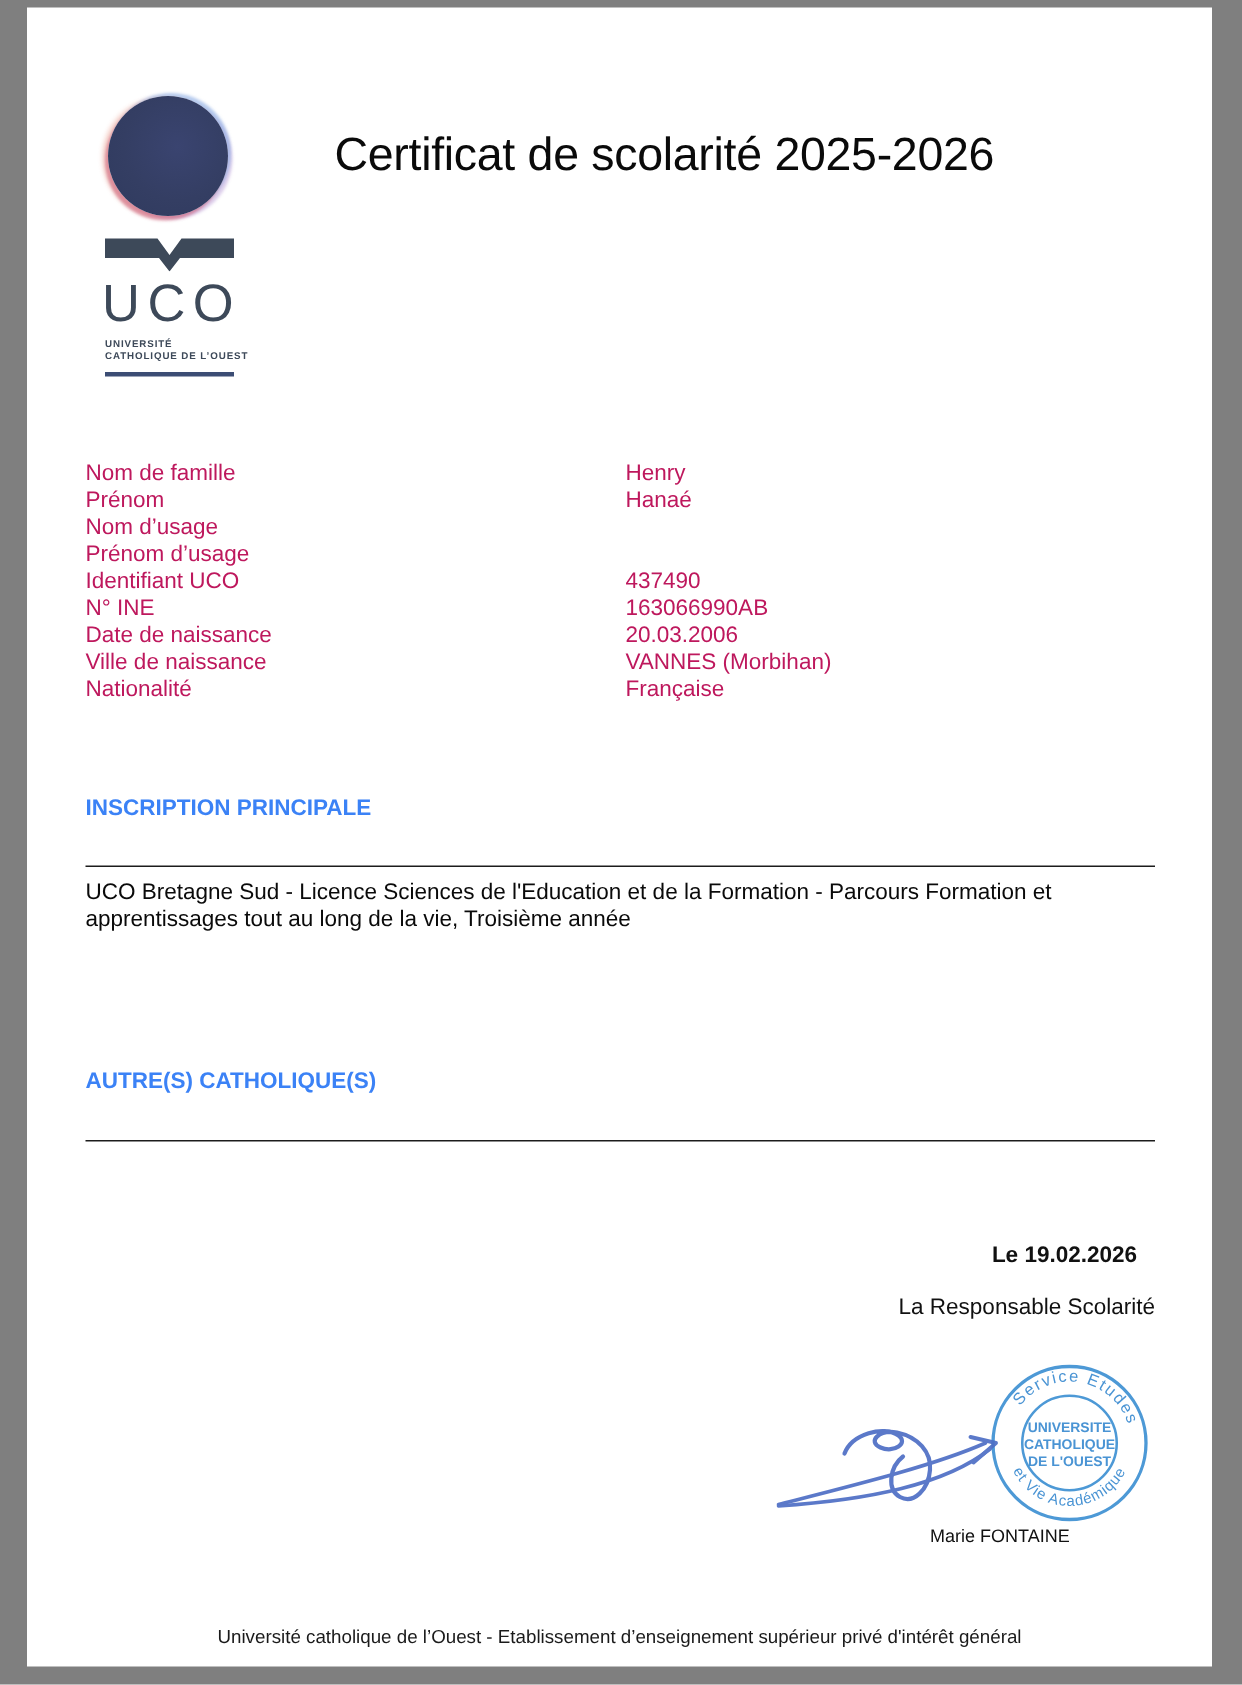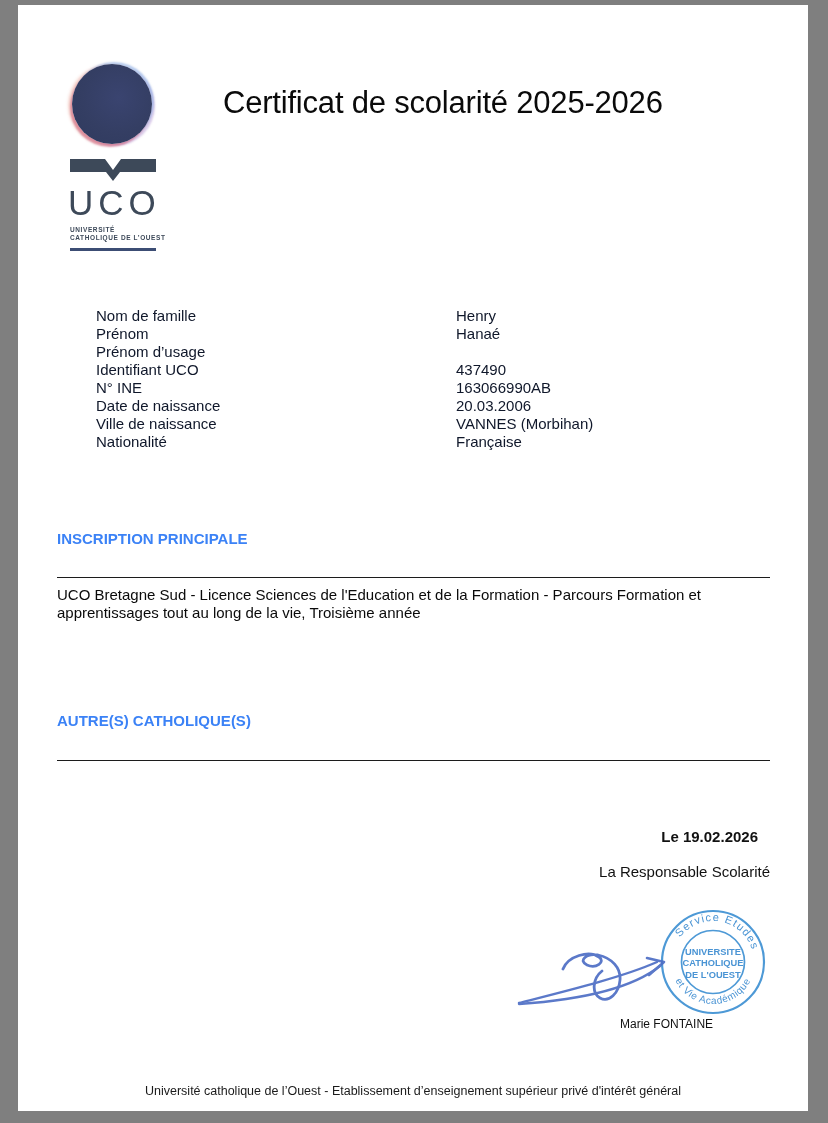--- a/index.html
+++ b/index.html
@@ -30,21 +30,21 @@
   .logo-name{
     left:52px;top:221px;font-size:6.5px;letter-spacing:.6px;line-height:8px;
     font-weight:600;color:#3d4959;
   }
   .logo-rule{left:52px;top:243px;width:86px;height:3px;background:#3c4d74;}
 
   
   .doc-title{left:205px;top:81px;font-size:31px;line-height:1.1;color:#0a0a0a;letter-spacing:-.2px;}
 
   
-  .info{left:39px;top:302px;font-size:15px;line-height:18px;color:#0f172a;margin-left:39px;}
+  .info{left:39px;top:302px;font-size:15px;line-height:18px;color:#be185d;}
   .info .row{display:flex;}
   .info .label{width:360px;flex:none;}
 
   
   .sec-heading{font-size:15px;font-weight:700;color:#3b82f6;line-height:18px;}
   .h1{left:39px;top:525px;}
   .h2{left:39px;top:707px;}
   .rule{left:39px;width:713px;height:1.2px;background:#1c1c1c;}
   .r1{top:572px;}
   .r2{top:755px;}
@@ -80,20 +80,24 @@
   <div class="abs doc-title">Certificat de scolarité 2025-2026</div>
 
   <div class="abs info">
     <div class="row">
       <span class="label">Nom de famille</span>
       <span class="value">Henry</span>
     </div>
     <div class="row">
       <span class="label">Prénom</span>
       <span class="value">Hanaé</span>
+    </div>
+    <div class="row">
+      <span class="label">Nom d’usage</span>
+      <span class="value"></span>
     </div>
     <div class="row">
       <span class="label">Prénom d’usage</span>
       <span class="value"></span>
     </div>
     <div class="row">
       <span class="label">Identifiant UCO</span>
       <span class="value">437490</span>
     </div>
     <div class="row">

